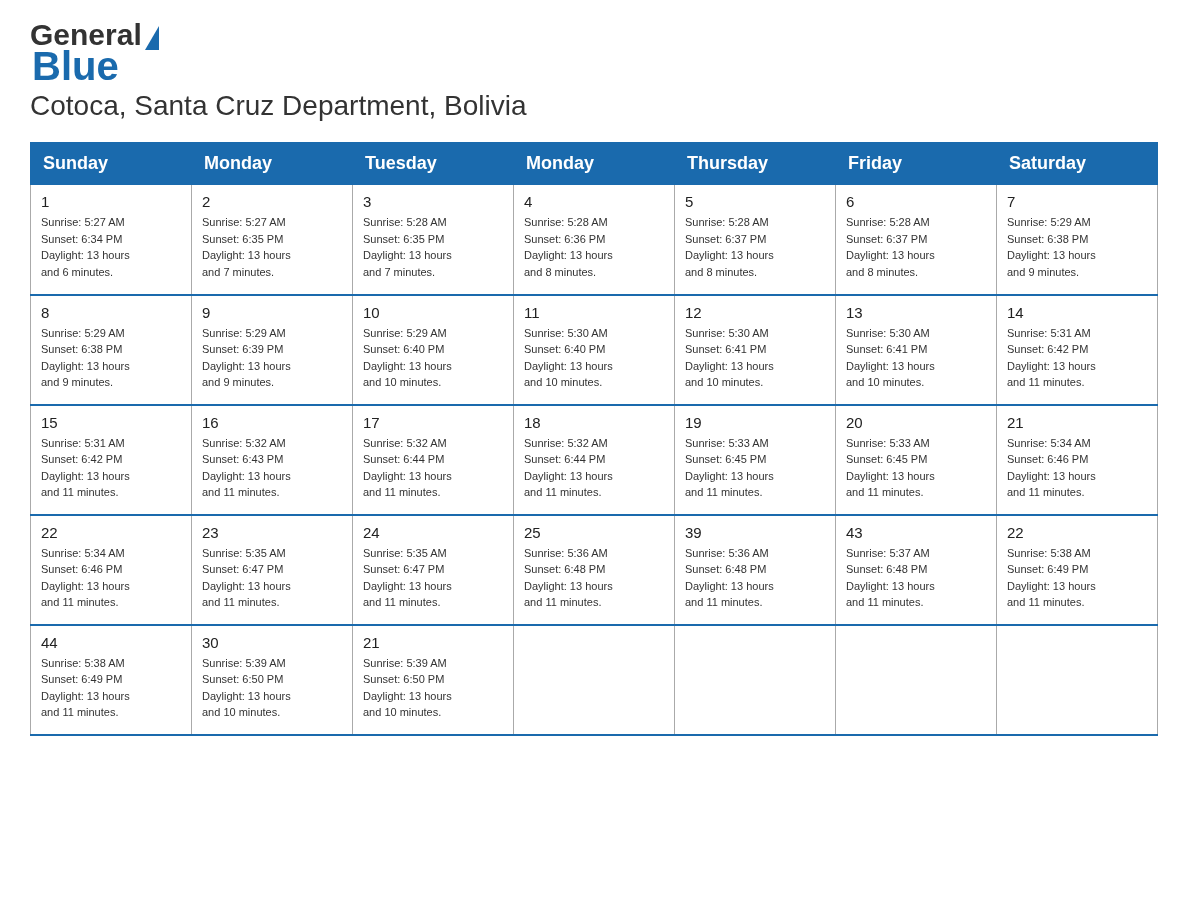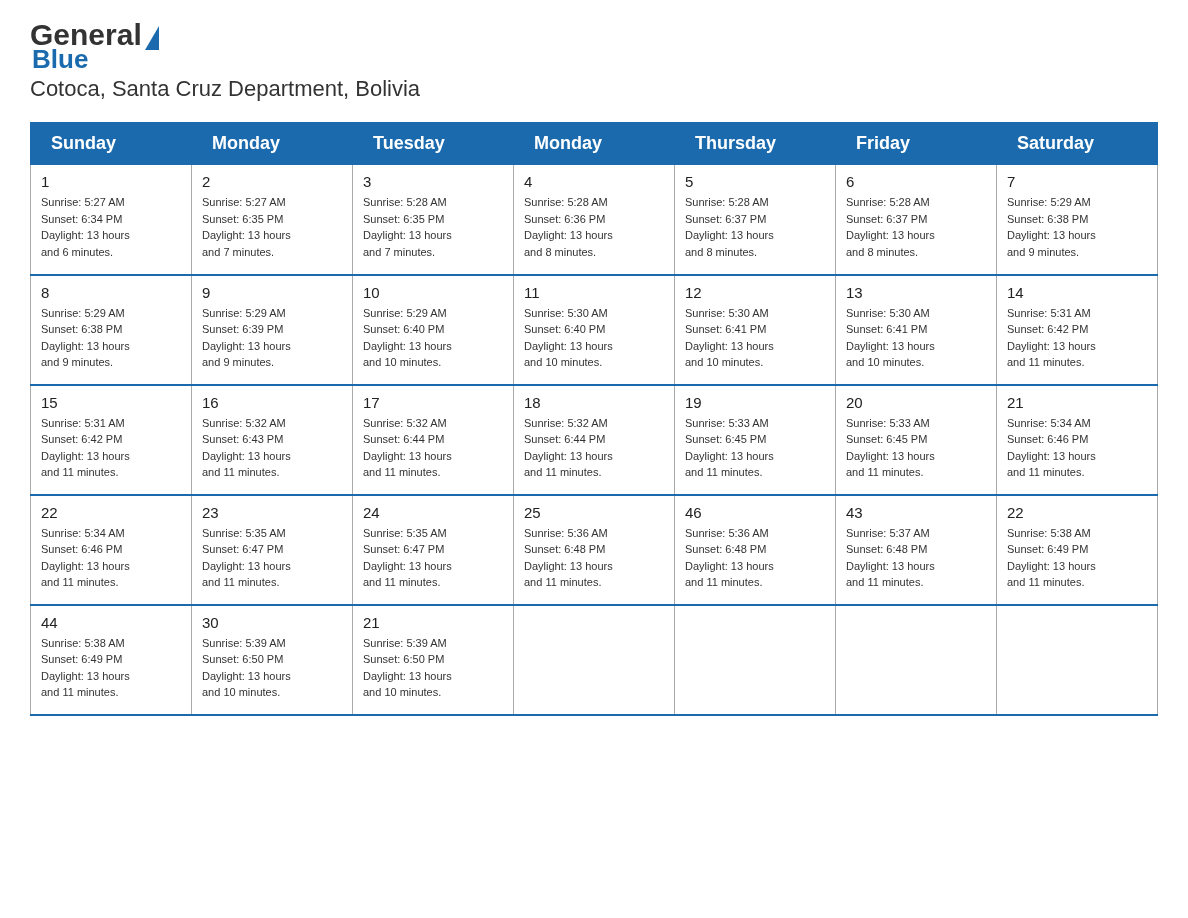--- a/index.html
+++ b/index.html
@@ -44,34 +44,34 @@
     .title-section {
       text-align: right;
     }
     .calendar-title {
       font-size: 52px;
       font-weight: bold;
       color: #222;
       line-height: 1.1;
     }
     .calendar-subtitle {
-      font-size: 22px;
+      font-size: 28px;
       color: #333;
       margin-top: 4px;
     }
     table {
       width: 100%;
       border-collapse: collapse;
     }
     thead th {
       background-color: #1a6aad;
       color: #fff;
       font-size: 18px;
       font-weight: bold;
-      padding: 10px 20px;
+      padding: 10px 12px;
       text-align: left;
       border: 1px solid #1a6aad;
     }
     tbody td {
       vertical-align: top;
       padding: 8px 10px;
       border: 1px solid #aaa;
       font-size: 13px;
       color: #333;
       width: 14.28%;
@@ -351,21 +351,21 @@
         <td>
         <span class="day-number">25</span>
         <div class="day-info">
           Sunrise: 5:36 AM<br>
           Sunset: 6:48 PM<br>
           Daylight: 13 hours<br>
           and 11 minutes.
         </div>
       </td>
         <td>
-        <span class="day-number">46</span>
+        <span class="day-number">39</span>
         <div class="day-info">
           Sunrise: 5:36 AM<br>
           Sunset: 6:48 PM<br>
           Daylight: 13 hours<br>
           and 11 minutes.
         </div>
       </td>
         <td>
         <span class="day-number">43</span>
         <div class="day-info">
@@ -440,20 +440,20 @@
     border-left: 14px solid transparent;
     border-right: 0px solid transparent;
     border-bottom: 24px solid #1a6aad;
     display: inline-block;
     margin-left: 3px;
     margin-bottom: 0px;
     align-self: flex-end;
   }
   .logo-blue {
     width: 100%;
-    font-size: 26px;
+    font-size: 40px;
     font-weight: bold;
     color: #1a6aad;
     line-height: 1;
     margin-top: -4px;
     padding-left: 2px;
   }
 </style>
 
 </body></html>

